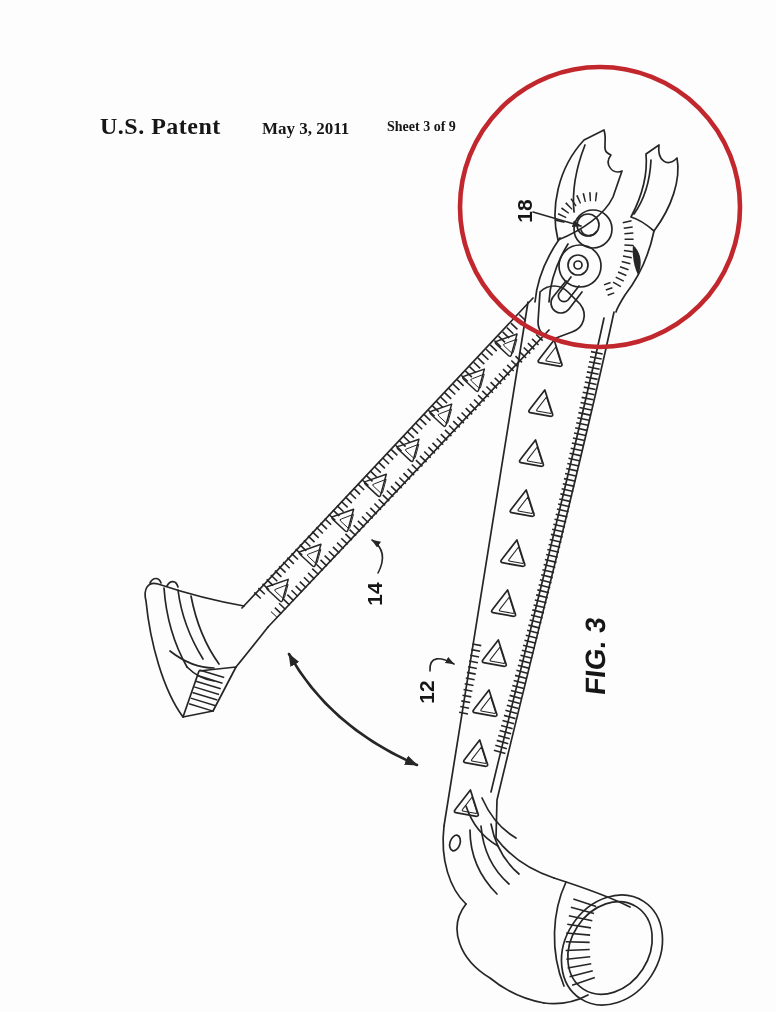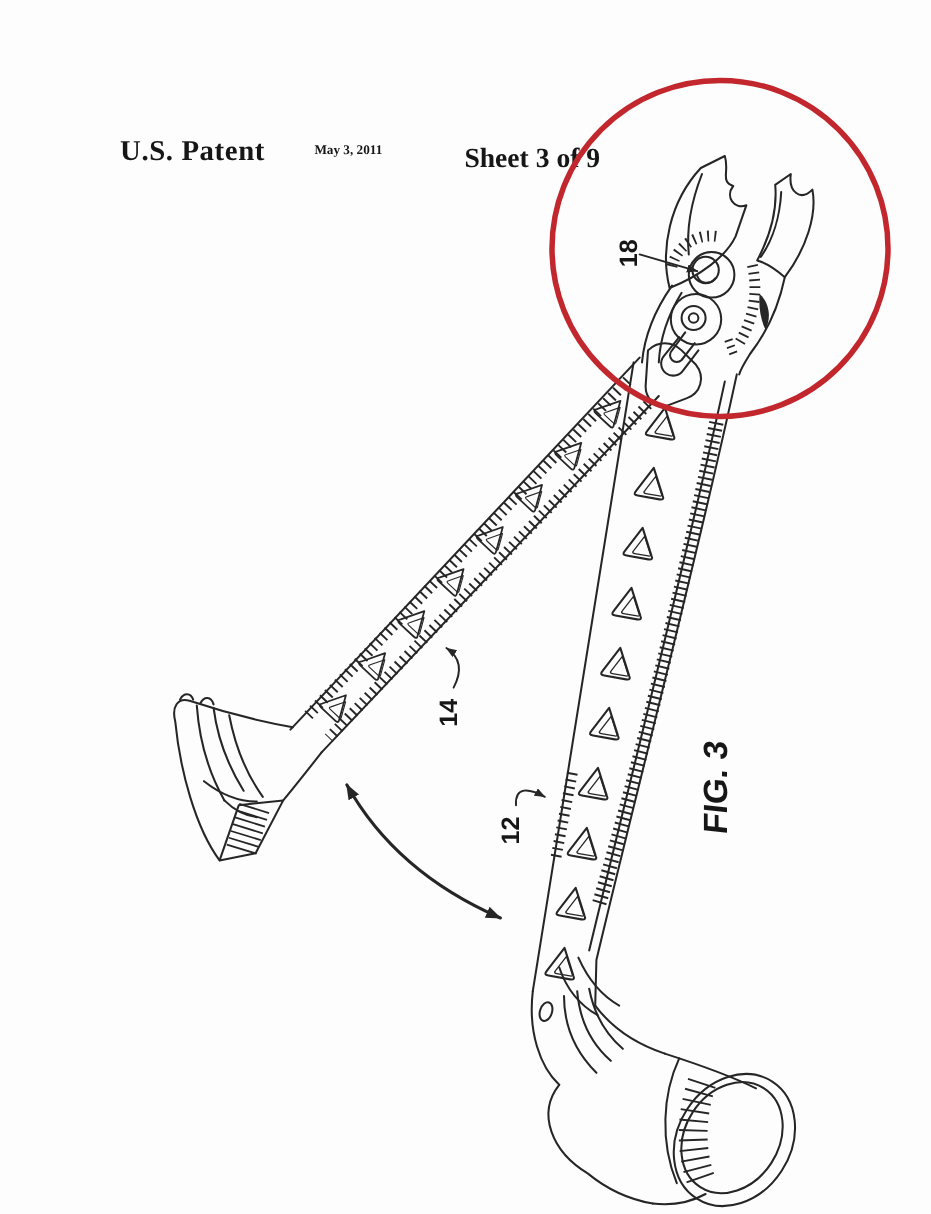--- a/index.html
+++ b/index.html
@@ -3,22 +3,22 @@
 <meta charset="utf-8">
 <style>
   html,body{margin:0;padding:0;background:#e8e8e8;}
   .page{
     position:relative;width:776px;height:1012px;margin:0 auto;
     background:#fdfdfd;overflow:hidden;
     font-family:"Liberation Serif", serif;color:#111;
   }
   .hdr{position:absolute;font-weight:bold;white-space:nowrap;color:#161616;}
   .hdr.pub   {left:100px;top:113px;font-size:24px;letter-spacing:.5px;}
-  .hdr.date  {left:262px;top:119px;font-size:11px;}
-  .hdr.sheet {left:387px;top:119px;font-size:23px;}
+  .hdr.date  {left:262px;top:119px;font-size:17px;}
+  .hdr.sheet {left:387px;top:119px;font-size:14px;}
   .hdr.patno {left:92px; top:172px;font-size:20px;}
   svg.fig{position:absolute;left:0;top:0;}
   .reflabel, .figcaption{
     font-family:"Liberation Sans", sans-serif;font-weight:bold;fill:#161616;
   }
   .reflabel{font-size:21px;}
   .figcaption{font-size:28px;letter-spacing:0px;}
 </style>
 </head>
 <body>

